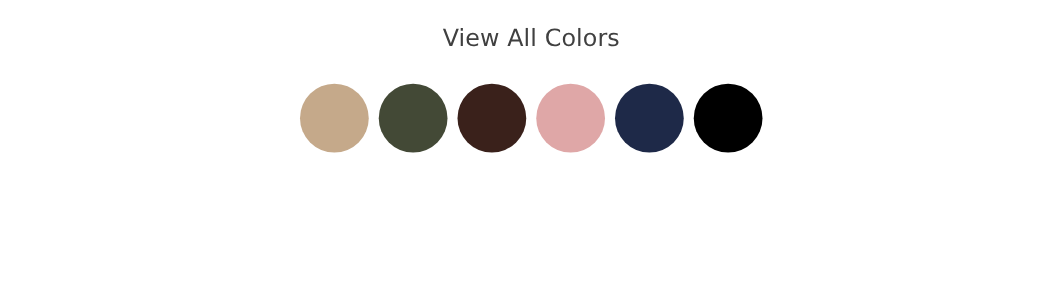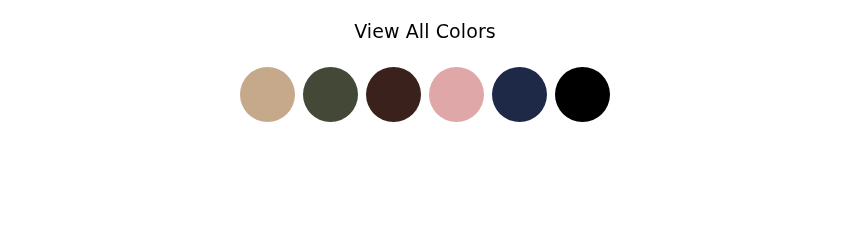--- a/index.html
+++ b/index.html
@@ -61,21 +61,21 @@
     background-color: #cccccc;
   }
 </style>
 </head>
 <body style="background: rgb(255, 255, 255);">
 
 <div class="page" style="background: rgb(255, 255, 255);">
 
   <div class="color-panel">
 
-    <h2 class="panel-title" style="color: #000000;">View All Colors</h2>
+    <h2 class="panel-title" style="color: #404040;">View All Colors</h2>
 
     <div class="swatch-row">
 
       <div class="swatch" title="Tan" style="background-color: rgb(197, 169, 138);"></div>
 
       <div class="swatch" title="Olive" style="background-color: rgb(67, 73, 54);"></div>
 
       <div class="swatch" title="Dark Brown" style="background-color: rgb(58, 33, 27);"></div>
 
       <div class="swatch" title="Dusty Pink" style="background-color: rgb(223, 167, 167);"></div>

